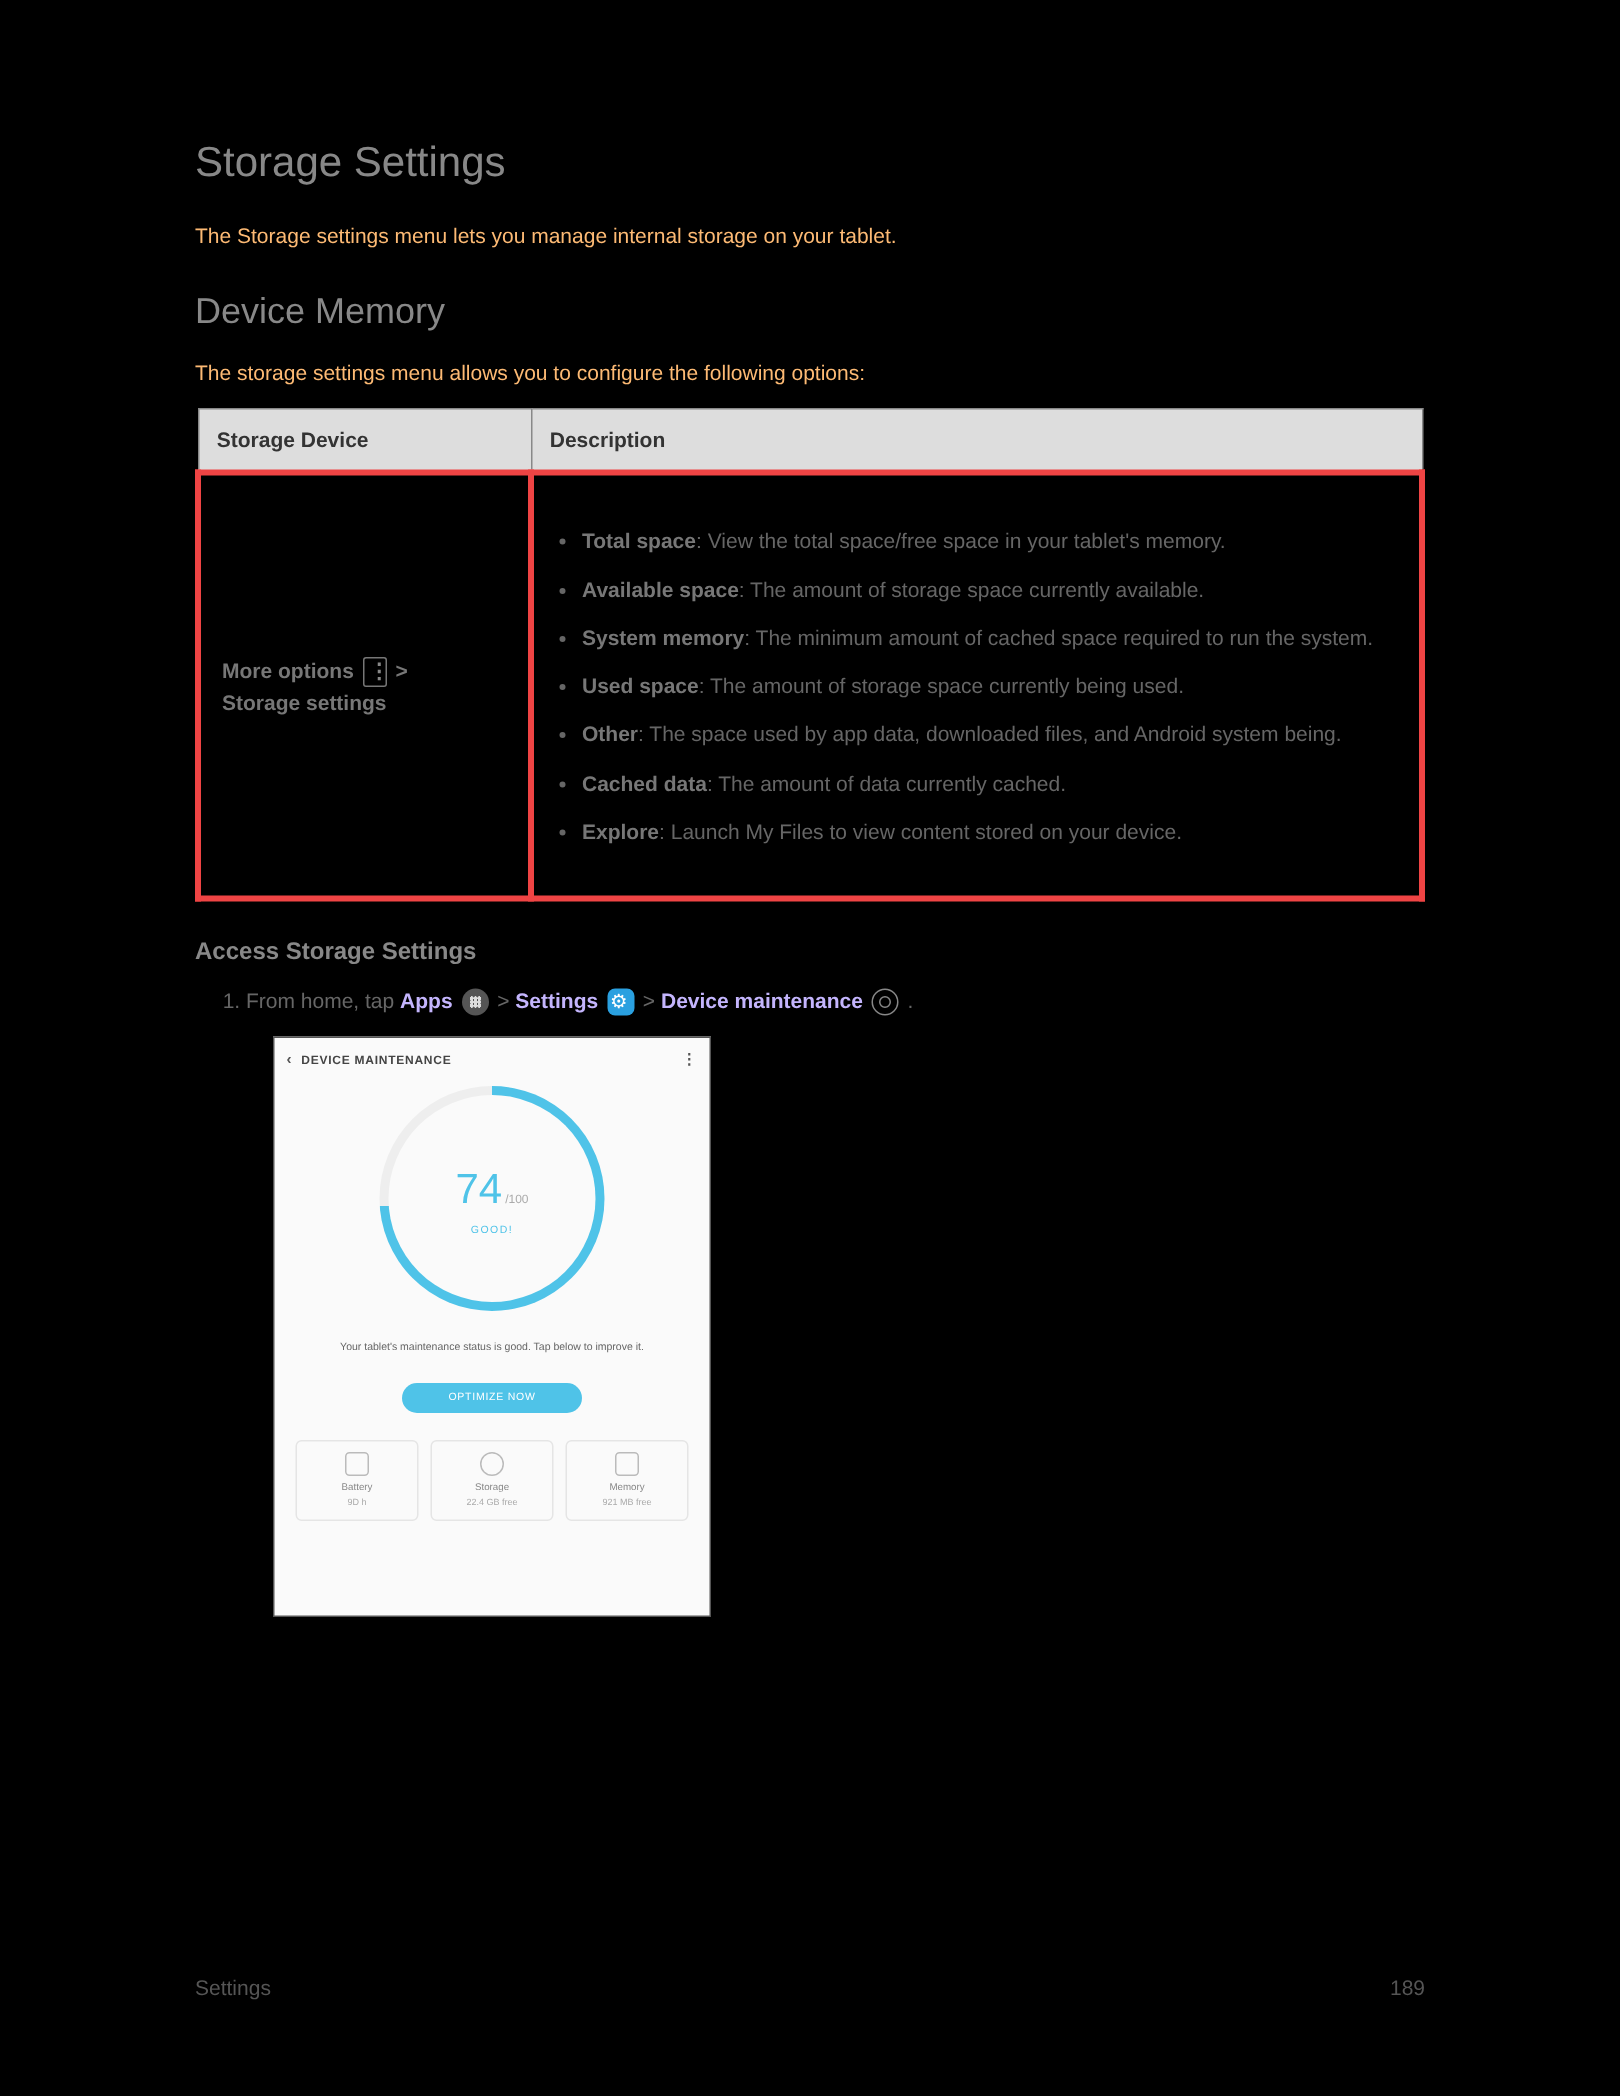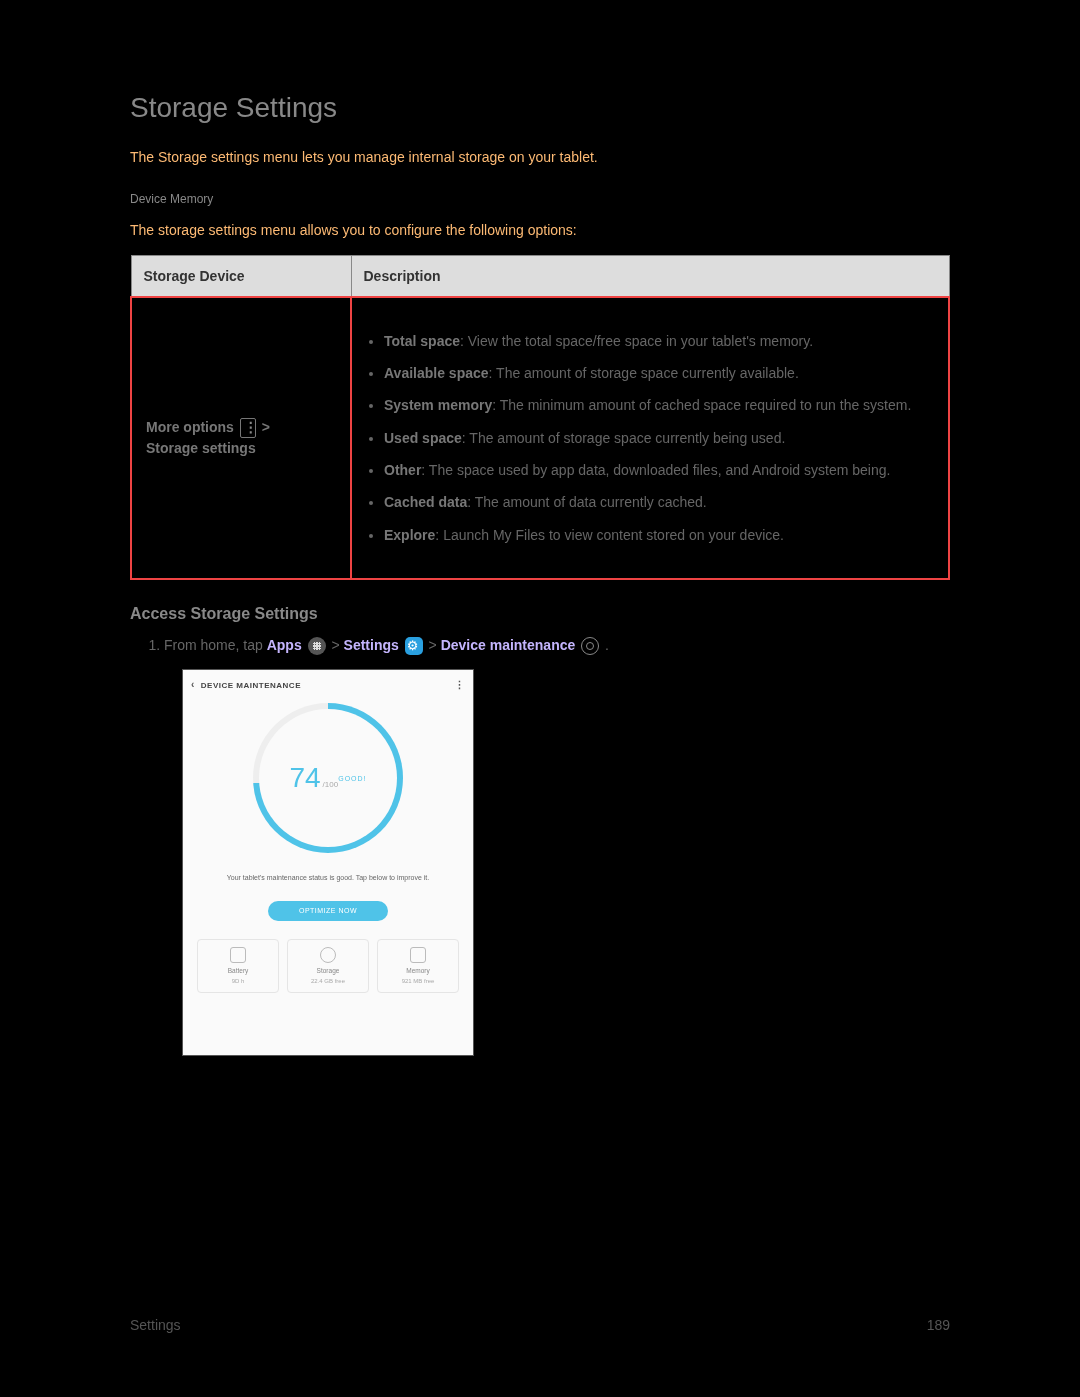--- a/index.html
+++ b/index.html
@@ -1,23 +1,23 @@
 <!DOCTYPE html>
 <html><head>
 <meta charset="utf-8">
 <style>
   html,body{margin:0;padding:0;background:#000;color:#666;font-family:Arial,Helvetica,sans-serif;font-size:14px;line-height:1.45}
   .page{width:1036px;min-height:1397px;margin:0 auto;padding:88px 108px 60px 108px;box-sizing:border-box;position:relative}
   h1{color:#888;font-size:28px;font-weight:400;margin:0 0 18px 0}
-  h2{color:#888;font-size:12px;font-weight:400;margin:24px 0 12px 0}
+  h2{color:#888;font-size:24px;font-weight:400;margin:24px 0 12px 0}
   h3{color:#888;font-size:16px;font-weight:700;margin:22px 0 10px 0}
   p{color:#fdba74;margin:0 0 14px 0}
   table{width:100%;border-collapse:collapse;margin:10px 0 20px 0}
   th{background:#ddd;color:#333;text-align:left;font-weight:700;padding:10px 12px;border:1px solid #888;font-size:14px}
-  td{border:2px solid #ef4444;padding:21px 14px;vertical-align:middle;color:#666}
+  td{border:4px solid #ef4444;padding:21px 14px;vertical-align:middle;color:#666}
   td.first{font-weight:700;color:#777;width:190px;vertical-align:middle}
   ul.desc{list-style:disc;padding-left:18px;margin:0}
   ul.desc li{margin:12px 0;color:#666}
   ul.desc li .b{font-weight:700;color:#777}
   .inline-icon{display:inline-flex;vertical-align:middle;width:18px;height:18px;border-radius:4px;align-items:center;justify-content:center;margin:0 2px}
   .ic-dots{border:1px solid #777;border-radius:2px;width:14px;height:18px;position:relative}
   .ic-dots::before{content:"⋮";color:#888;position:absolute;left:3px;top:-2px;font-size:14px;letter-spacing:0}
   .ic-apps{background:#555;border-radius:50%;position:relative}
   .ic-apps::before{content:"";position:absolute;inset:4px;background:
     radial-gradient(circle at 25% 25%,#ddd 1.2px,transparent 1.4px),
@@ -40,21 +40,21 @@
   
   .shot{width:290px;height:385px;background:#fafafa;border:1px solid #555;margin:8px 0 0 52px;position:relative;font-size:8px;color:#666;overflow:hidden}
   .shot-top{display:flex;align-items:center;padding:8px 8px 4px 8px;font-weight:700;letter-spacing:0.5px}
   .shot-top .back{margin-right:6px;font-size:10px;color:#555}
   .shot-top .title{font-size:8px;color:#444}
   .shot-top .more{margin-left:auto;font-size:10px;color:#555}
   .ring-wrap{display:flex;justify-content:center;margin-top:6px}
   .ring{width:150px;height:150px;border-radius:50%;position:relative;
         background:conic-gradient(#4fc3e8 0deg 266deg,#eee 266deg 360deg)}
   .ring::after{content:"";position:absolute;inset:6px;background:#fafafa;border-radius:50%}
-  .ring-inner{position:absolute;inset:0;display:flex;flex-direction:row;align-items:center;justify-content:center;z-index:1}
+  .ring-inner{position:absolute;inset:0;display:flex;flex-direction:column;align-items:center;justify-content:center;z-index:1}
   .score{color:#4fc3e8;font-size:28px;font-weight:400}
   .score small{font-size:8px;color:#aaa;margin-left:2px}
   .good{color:#4fc3e8;font-size:7px;letter-spacing:1px;margin-top:2px}
   .status{text-align:center;margin:20px 10px 0 10px;font-size:7px;color:#666}
   .btn{display:block;margin:18px auto 0 auto;width:120px;height:20px;border-radius:12px;background:#4fc3e8;color:#fff;font-size:7px;text-align:center;line-height:20px;letter-spacing:0.5px}
   .cards{display:flex;justify-content:center;gap:8px;margin-top:18px;padding:0 14px}
   .card{flex:1;border:1px solid #e5e5e5;border-radius:4px;height:52px;display:flex;flex-direction:column;align-items:center;justify-content:center;font-size:6.5px;color:#888}
   .card .ic{width:14px;height:14px;border:1px solid #bbb;border-radius:3px;margin-bottom:3px}
   .card .ic.c2{border-radius:50%}
   .card .sub{font-size:6px;color:#aaa;margin-top:2px}

